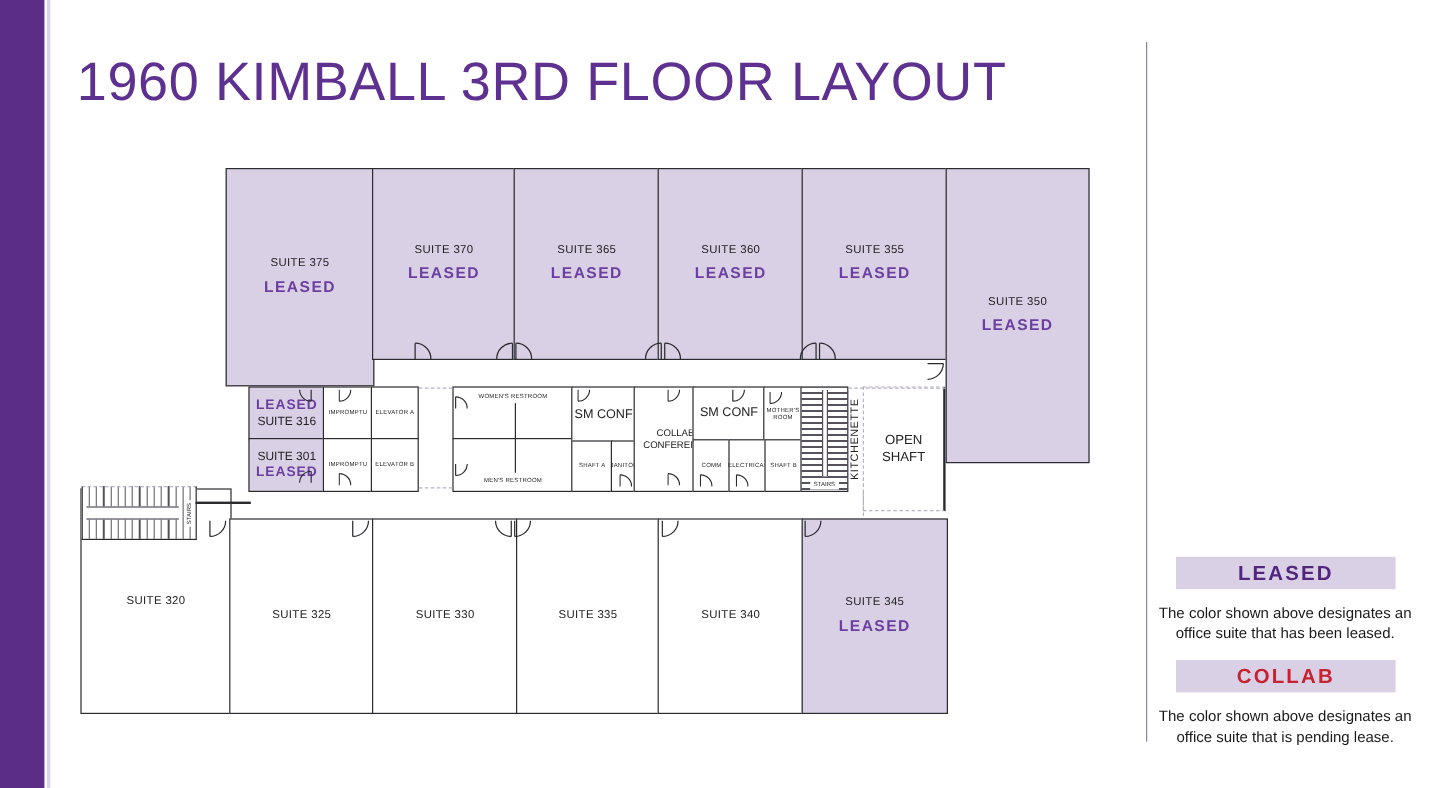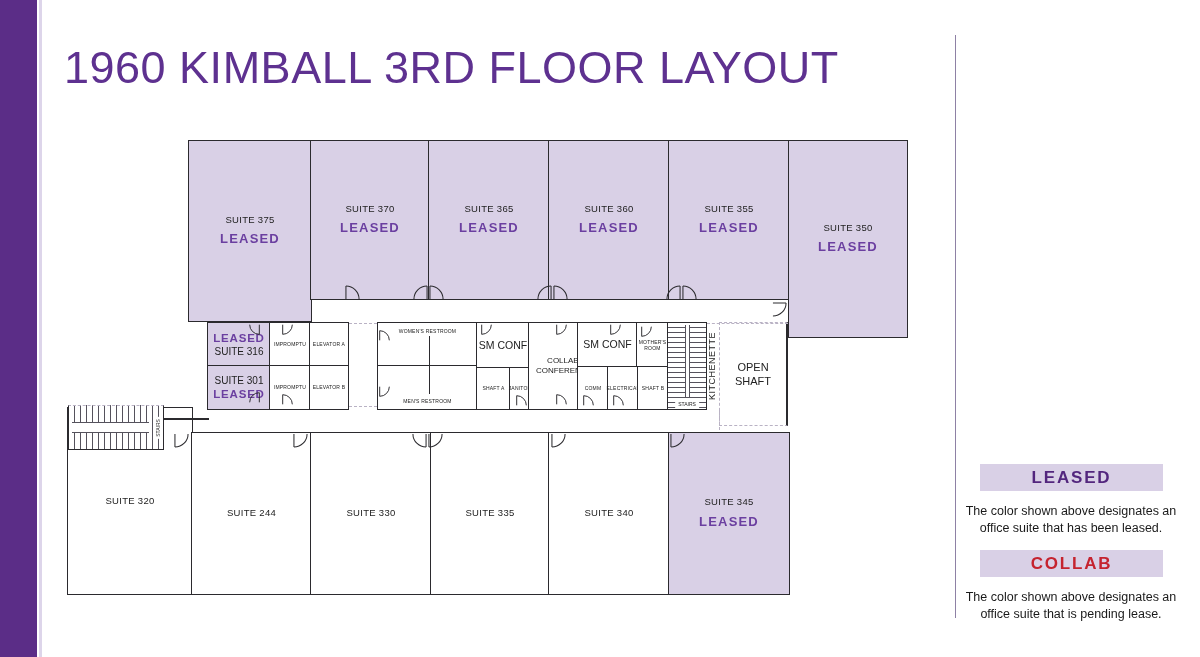--- a/index.html
+++ b/index.html
@@ -83,21 +83,21 @@
     <span class="ltag">LEASED</span>
   </div>
   <div class="room leased" style="left:548px;top:140px;width:122px;height:160px;">
     <span class="sname">SUITE 360</span>
     <span class="ltag">LEASED</span>
   </div>
   <div class="room leased" style="left:668px;top:140px;width:122px;height:160px;">
     <span class="sname">SUITE 355</span>
     <span class="ltag">LEASED</span>
   </div>
-  <div class="room leased" style="left:788px;top:140px;width:120px;height:198px;">
+  <div class="room leased" style="left:788px;top:140px;width:120px;height:246px;">
     <span class="sname">SUITE 350</span>
     <span class="ltag">LEASED</span>
   </div>
 
   <div class="room leased" style="left:207px;top:322px;width:64px;height:45px;">
     <span class="ltag-sm">LEASED</span>
     <span class="sname-sm">SUITE 316</span>
   </div>
   <div class="room leased" style="left:207px;top:365px;width:64px;height:45px;">
     <span class="sname-sm">SUITE 301</span>
@@ -172,21 +172,21 @@
   </div>
 
   <div class="room" style="left:67px;top:407px;width:126px;height:188px;">
     <span class="sname">SUITE 320</span>
   </div>
   <div class="room stairs-left" style="left:68px;top:405px;width:96px;height:45px;border-top:1.5px dashed #b9b2c4;">
     <span class="landing"></span>
     <span class="slabel">STAIRS</span>
   </div>
   <div class="room" style="left:191px;top:432px;width:121px;height:163px;">
-    <span class="sname">SUITE 244</span>
+    <span class="sname">SUITE 325</span>
   </div>
   <div class="room" style="left:310px;top:432px;width:122px;height:163px;">
     <span class="sname">SUITE 330</span>
   </div>
   <div class="room" style="left:430px;top:432px;width:120px;height:163px;">
     <span class="sname">SUITE 335</span>
   </div>
   <div class="room" style="left:548px;top:432px;width:122px;height:163px;">
     <span class="sname">SUITE 340</span>
   </div>

